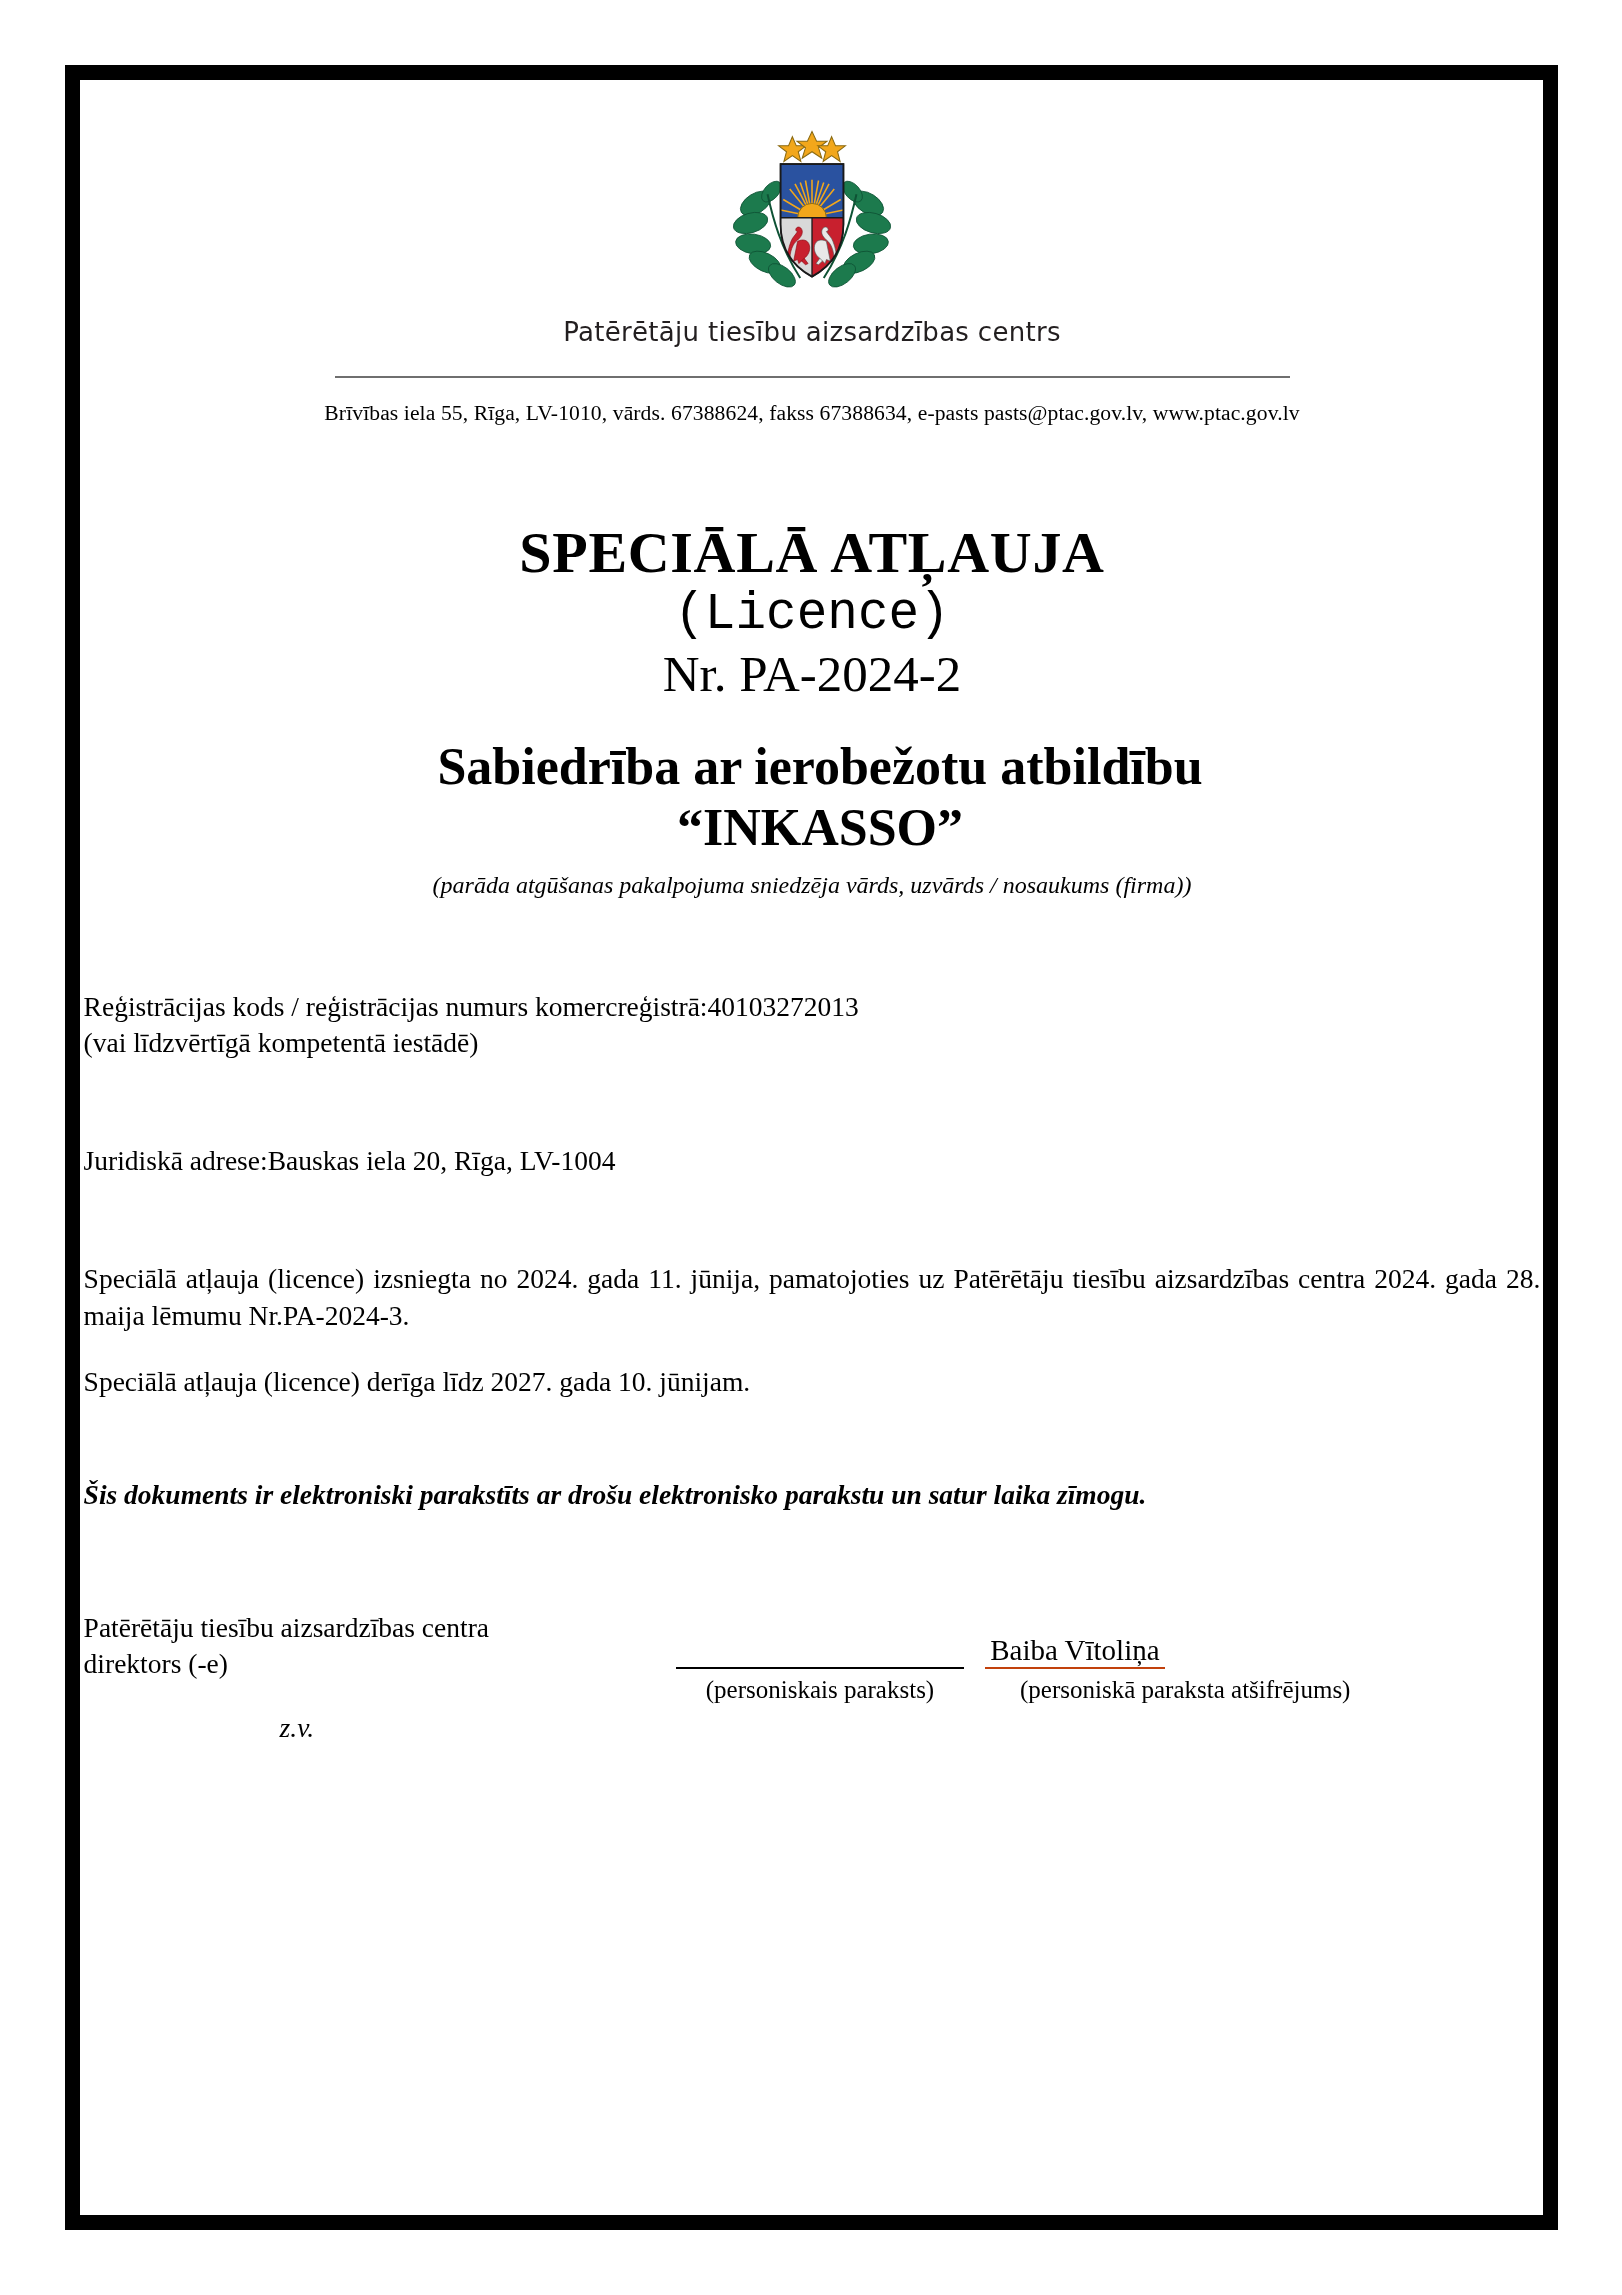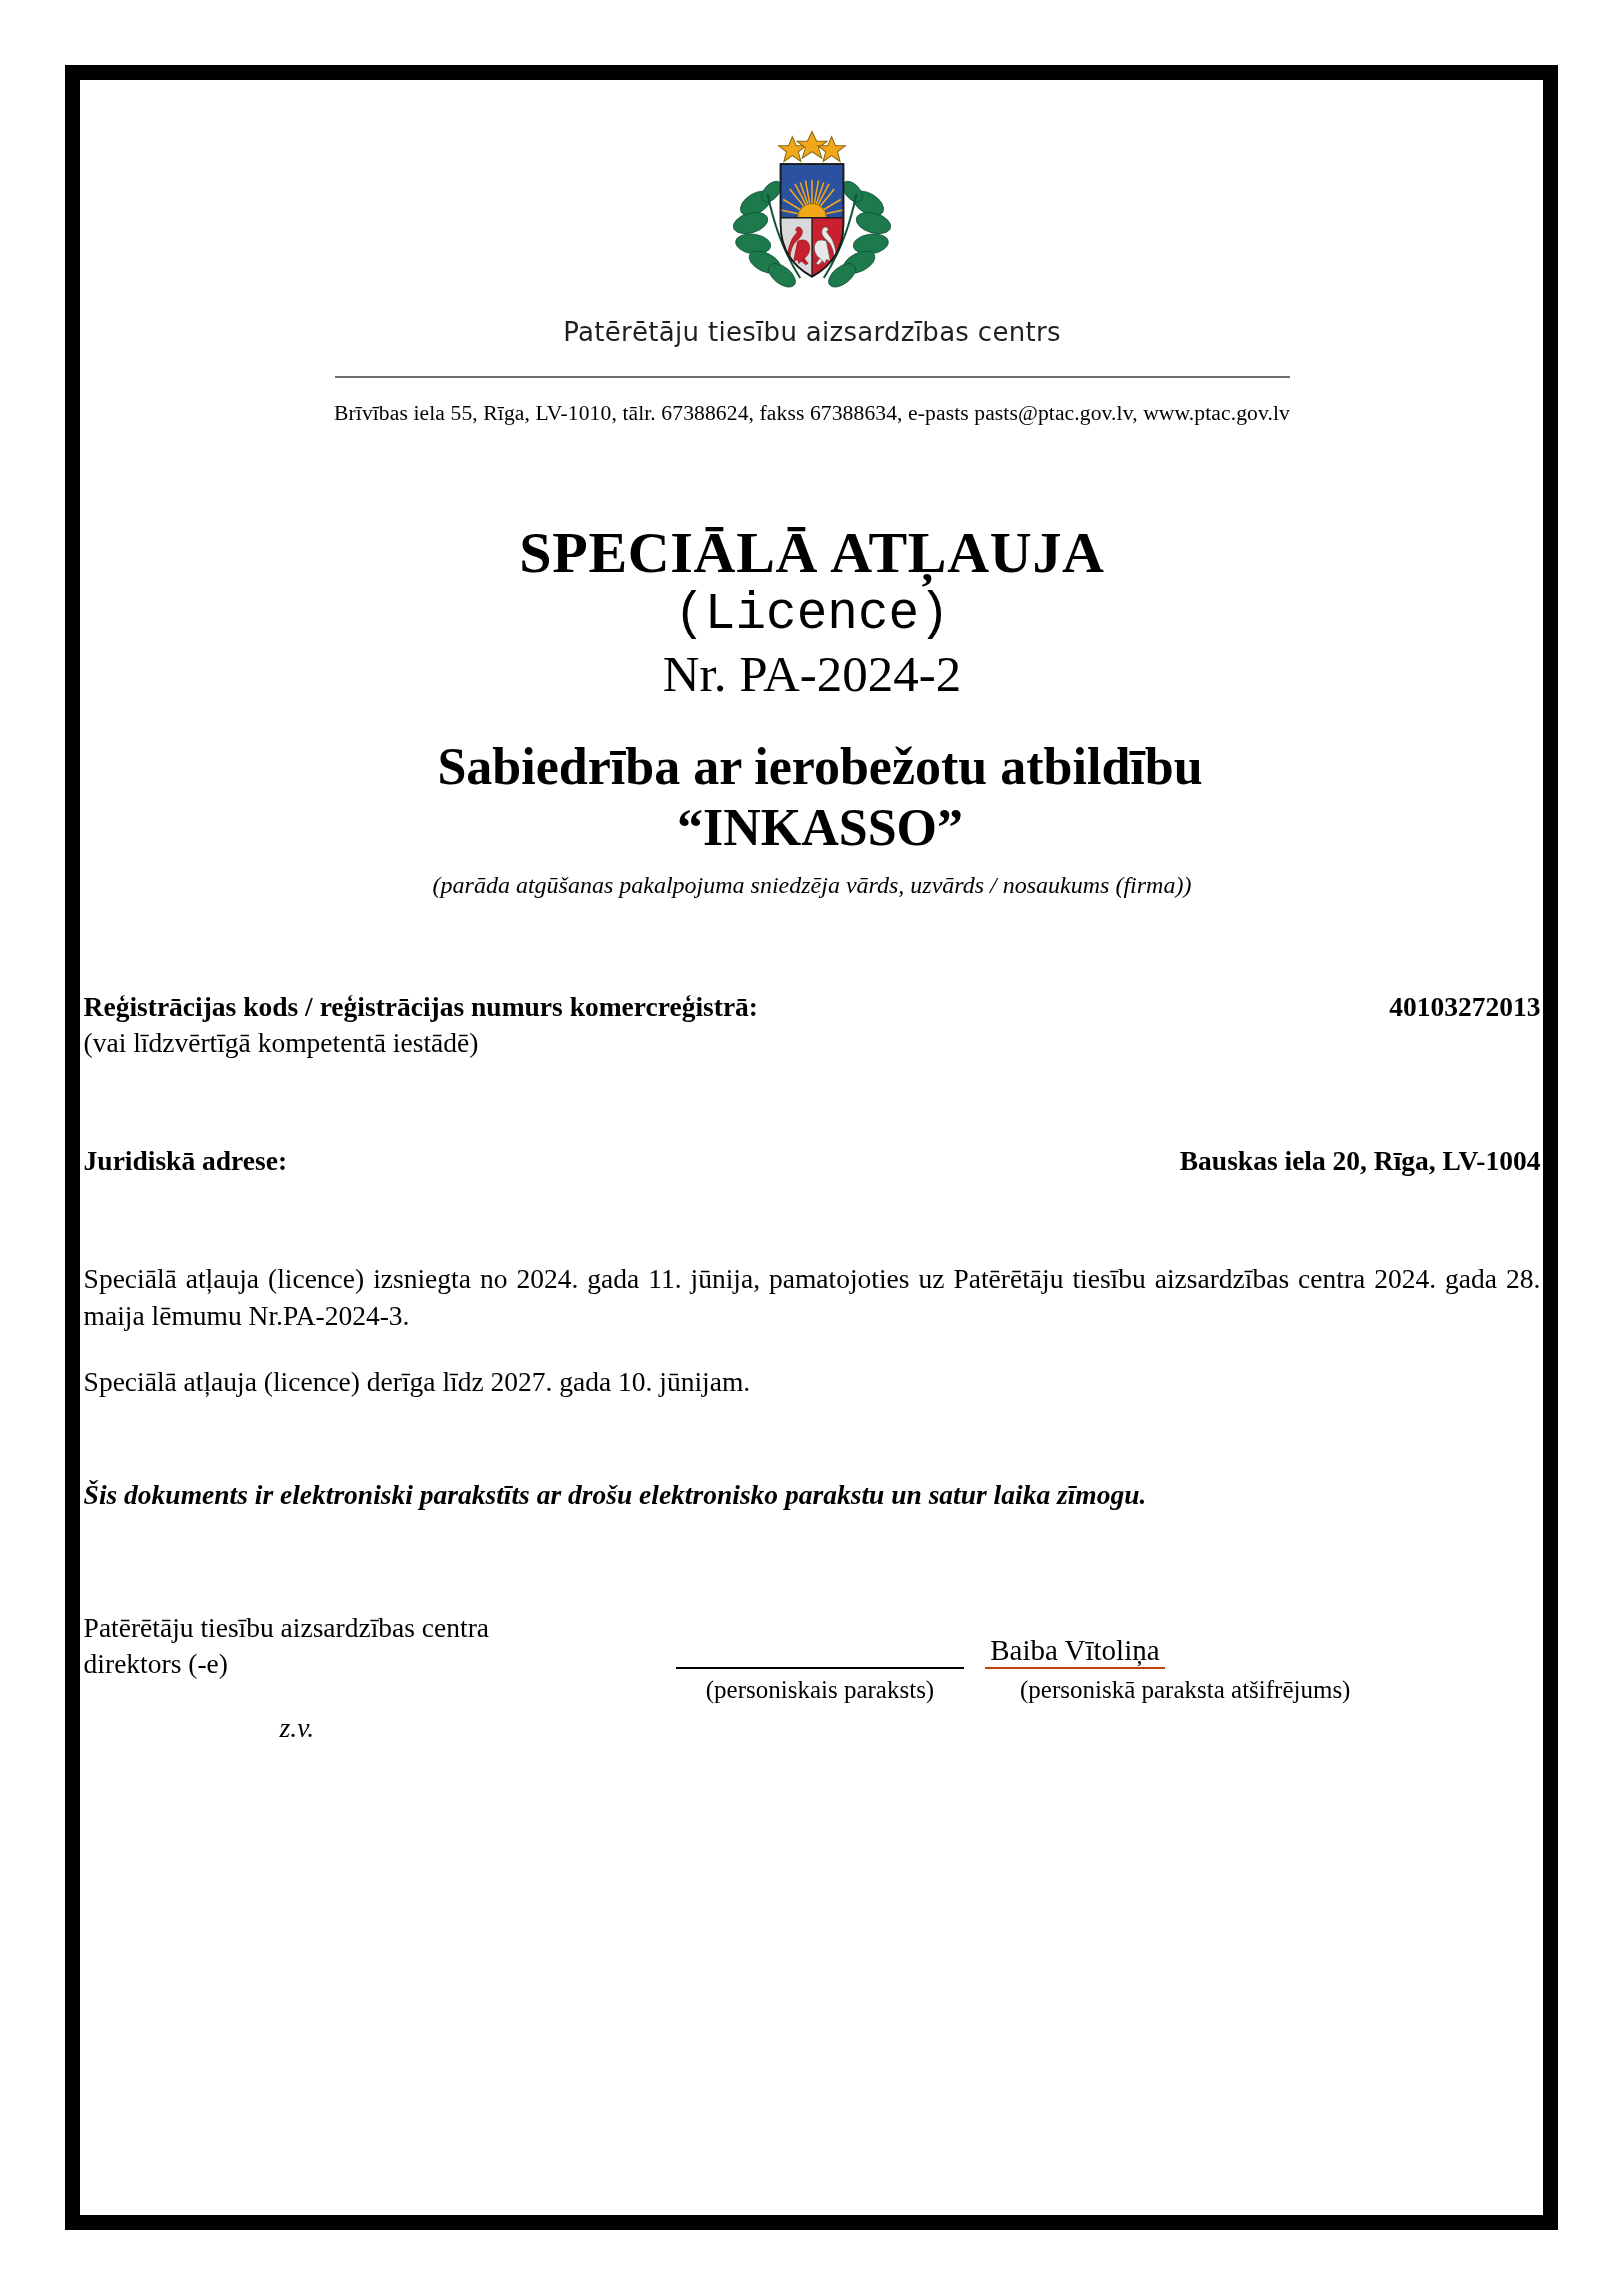--- a/index.html
+++ b/index.html
@@ -124,24 +124,23 @@
     margin-top: 14.4px;
   }
 
   
   .fields {
     margin-top: 92px;
     padding: 0 2.6px;
   }
   .field-row {
     display: flex;
-    justify-content: space-between;
     align-items: baseline;
     font-size: 27.5px;
-    font-weight: bold;
+    font-weight: normal;
   }
   .field-note {
     font-size: 27.5px;
     font-weight: normal;
     margin-top: 3.9px;
   }
   .field-gap {
     height: 86px;
   }
 
@@ -314,21 +313,21 @@
             </g>
             <path d="M82 58 H178 V150 C178 196 152 218 130 230 C108 218 82 196 82 150 Z" fill="none" stroke="#1a1a1a" stroke-width="2.8"></path>
           </g>
         </svg>
       </div>
 
       <div class="org-name">Patērētāju tiesību aizsardzības centrs</div>
 
       <div class="rule"></div>
 
-      <div class="contact">Brīvības iela 55, Rīga, LV-1010, tālr. 67388624, fakss 67388634, e-pasts pasts@ptac.gov.lv, www.ptac.gov.lv</div>
+      <div class="contact">Brīvības iela 55, Rīga, LV-1010, vārds. 67388624, fakss 67388634, e-pasts pasts@ptac.gov.lv, www.ptac.gov.lv</div>
     </div>
 
     <div class="title-block">
       <div class="title-main">SPECIĀLĀ ATĻAUJA</div>
       <div class="title-sub">(Licence)</div>
       <div class="title-nr">Nr. PA-2024-2</div>
     </div>
 
 
     <div class="company">

